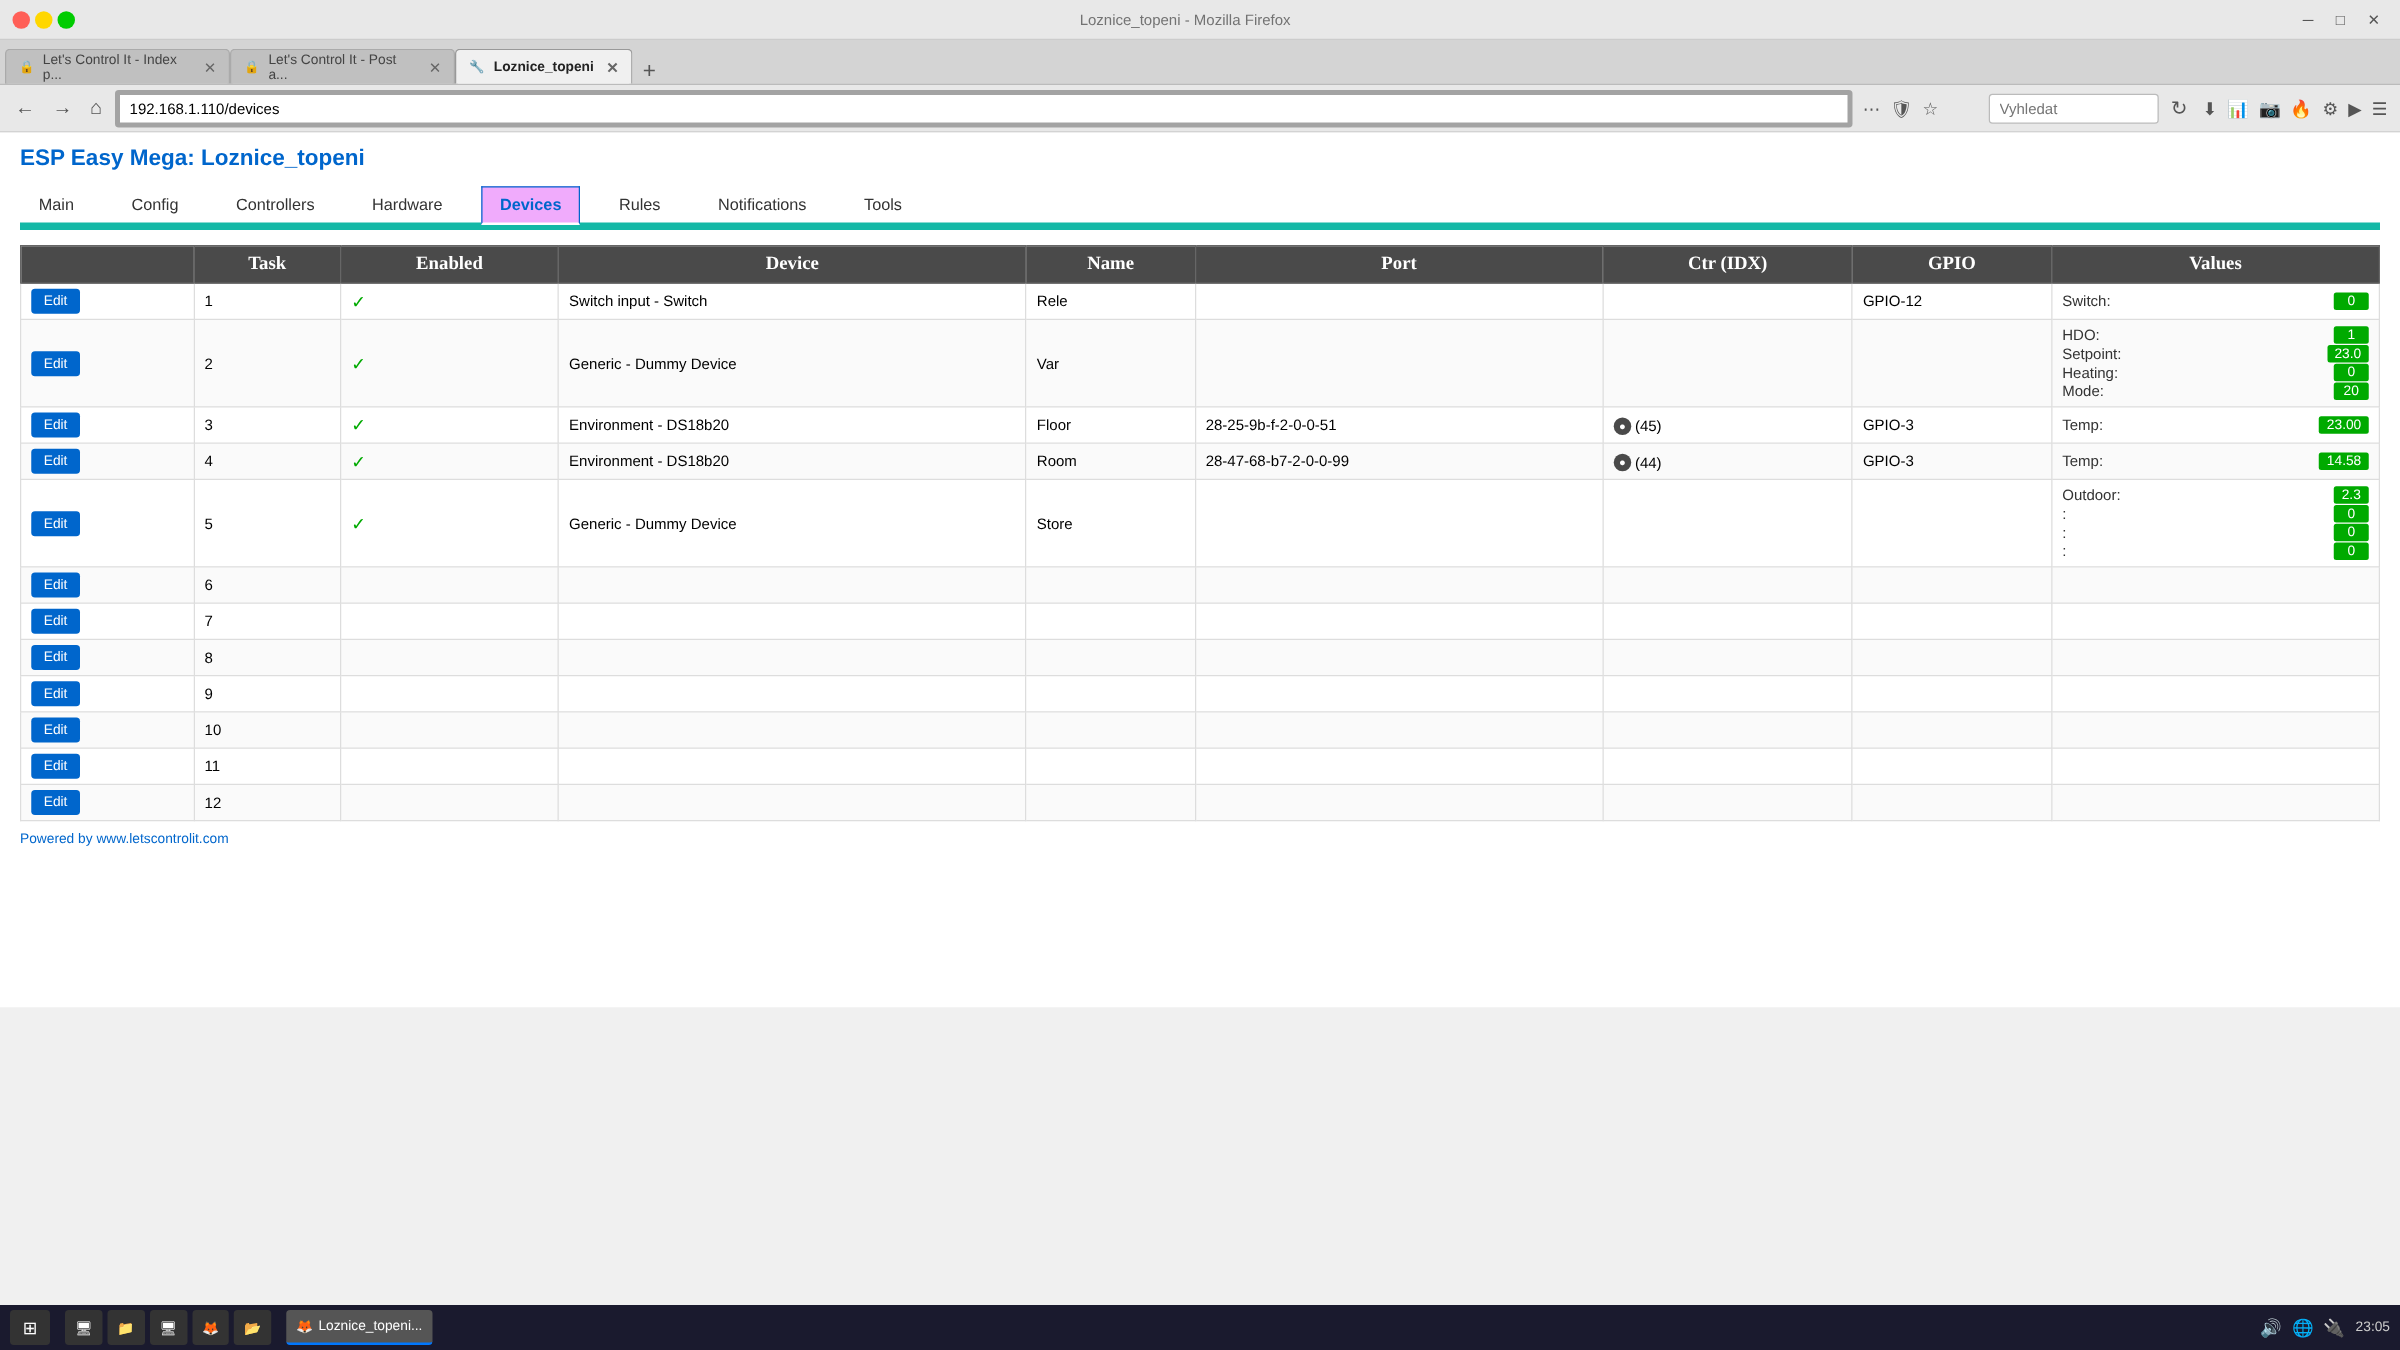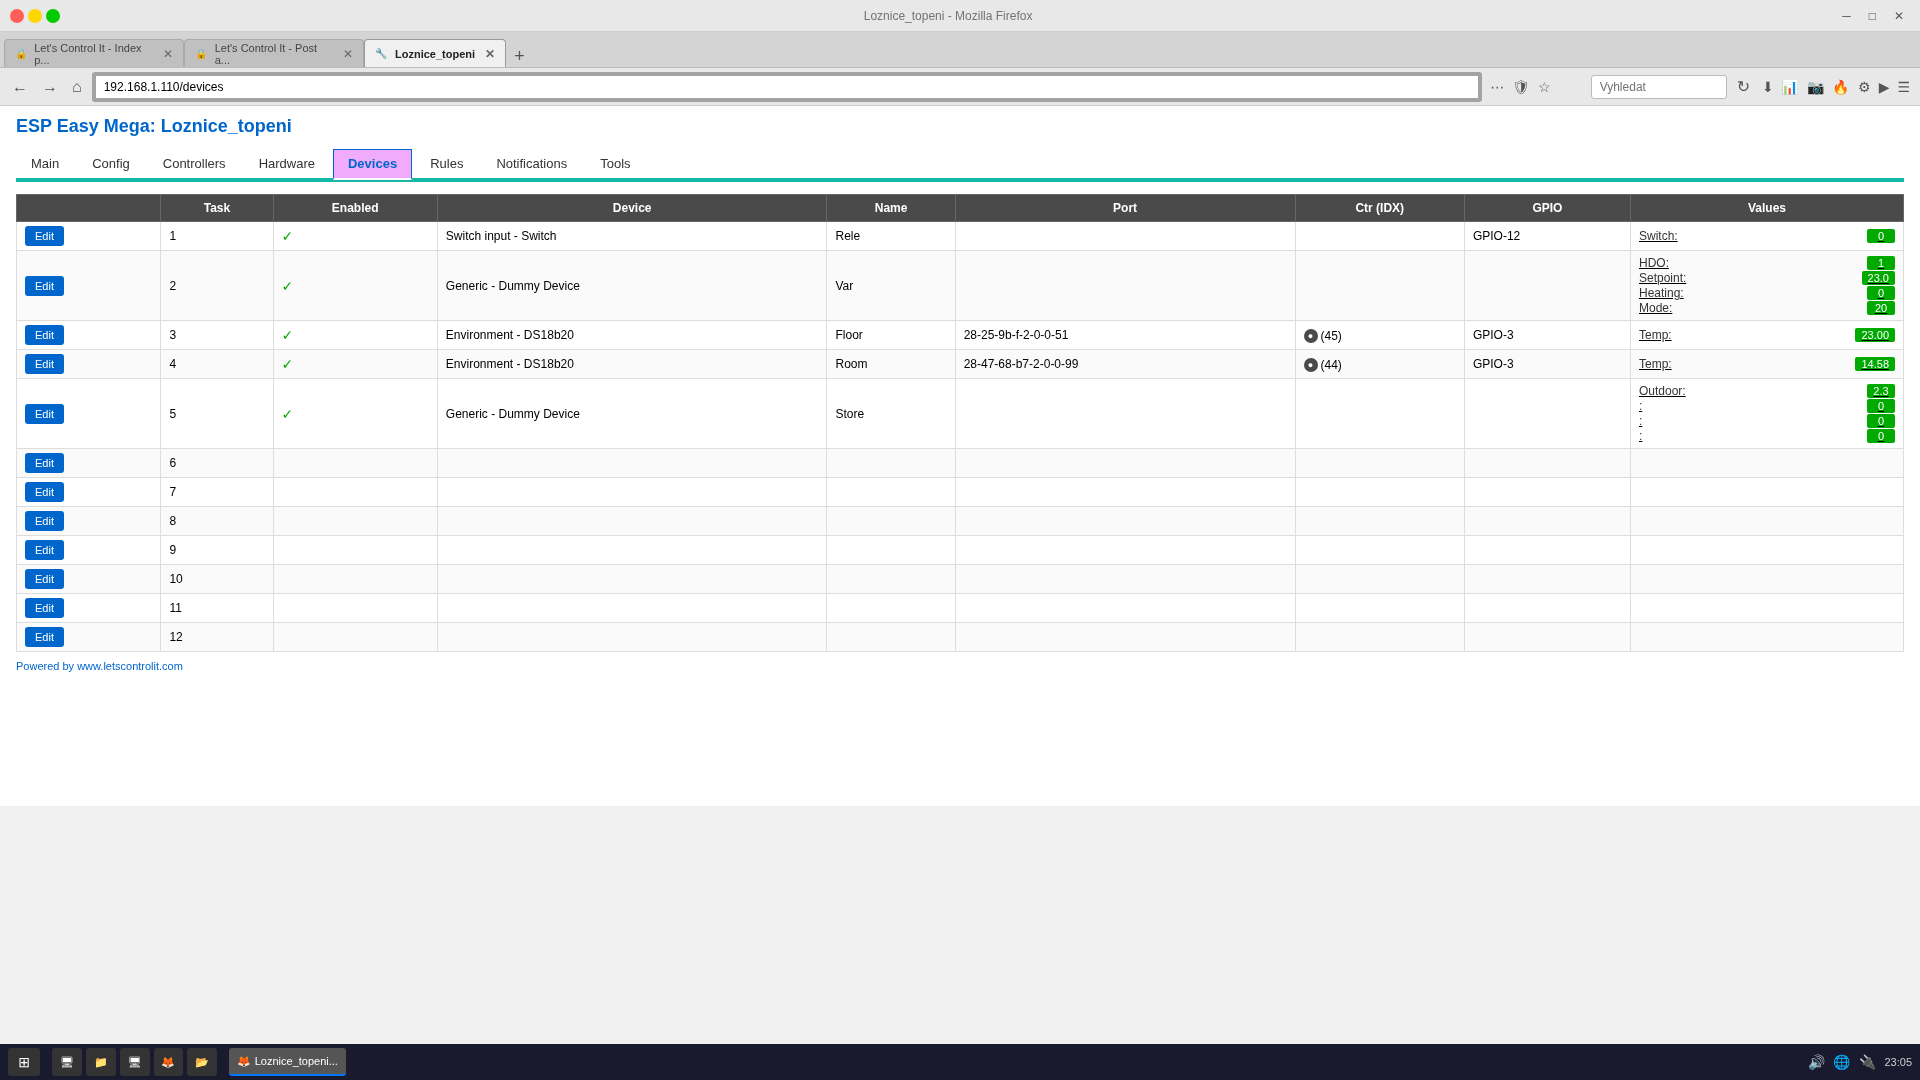--- a/index.html
+++ b/index.html
@@ -99,23 +99,23 @@
     .page-title {
       color: #0066cc;
       font-size: 18px;
       font-weight: bold;
       margin-bottom: 12px;
     }
 
     
     .nav-tabs {
       display: flex;
-      border-bottom: 4px solid #14b8a6;
+      border-bottom: 6px solid #14b8a6;
       margin-bottom: 12px;
-      gap: 3px;
+      gap: 16px;
     }
     .nav-tab {
       padding: 6px 14px;
       font-size: 13px;
       color: #333;
       cursor: pointer;
       border: 1px solid transparent;
       text-decoration: none;
     }
     .nav-tab.active {
@@ -132,21 +132,22 @@
       width: 100%;
       border-collapse: collapse;
       font-size: 12px;
     }
     .devices-table th {
       background: #4a4a4a;
       color: white;
       padding: 6px 8px;
       text-align: center;
       border: 1px solid #666;
-      font-size: 12px;
+      font-size: 15px;
+      font-family: Liberation Serif, serif;
     }
     .devices-table td {
       border: 1px solid #ddd;
       padding: 4px 8px;
       vertical-align: middle;
     }
     .devices-table tr:nth-child(even) { background: #fafafa; }
     .devices-table tr:nth-child(odd) { background: #fff; }
 
     .edit-btn {
@@ -166,21 +167,21 @@
       background: #00aa00;
       color: white;
       padding: 1px 6px;
       border-radius: 2px;
       font-size: 11px;
       min-width: 28px;
       text-align: center;
     }
 
     .values-cell { text-align: right; }
-    .value-row { display: flex; justify-content: space-between; align-items: center; gap: 8px; margin: 1px 0; text-decoration: underline; }
+    .value-row { display: flex; justify-content: space-between; align-items: center; gap: 8px; margin: 1px 0; }
     .value-label { color: #333; }
 
     .ctr-badge {
       display: inline-flex;
       align-items: center;
       gap: 3px;
       font-size: 12px;
     }
     .ctr-icon {
       width: 14px;

